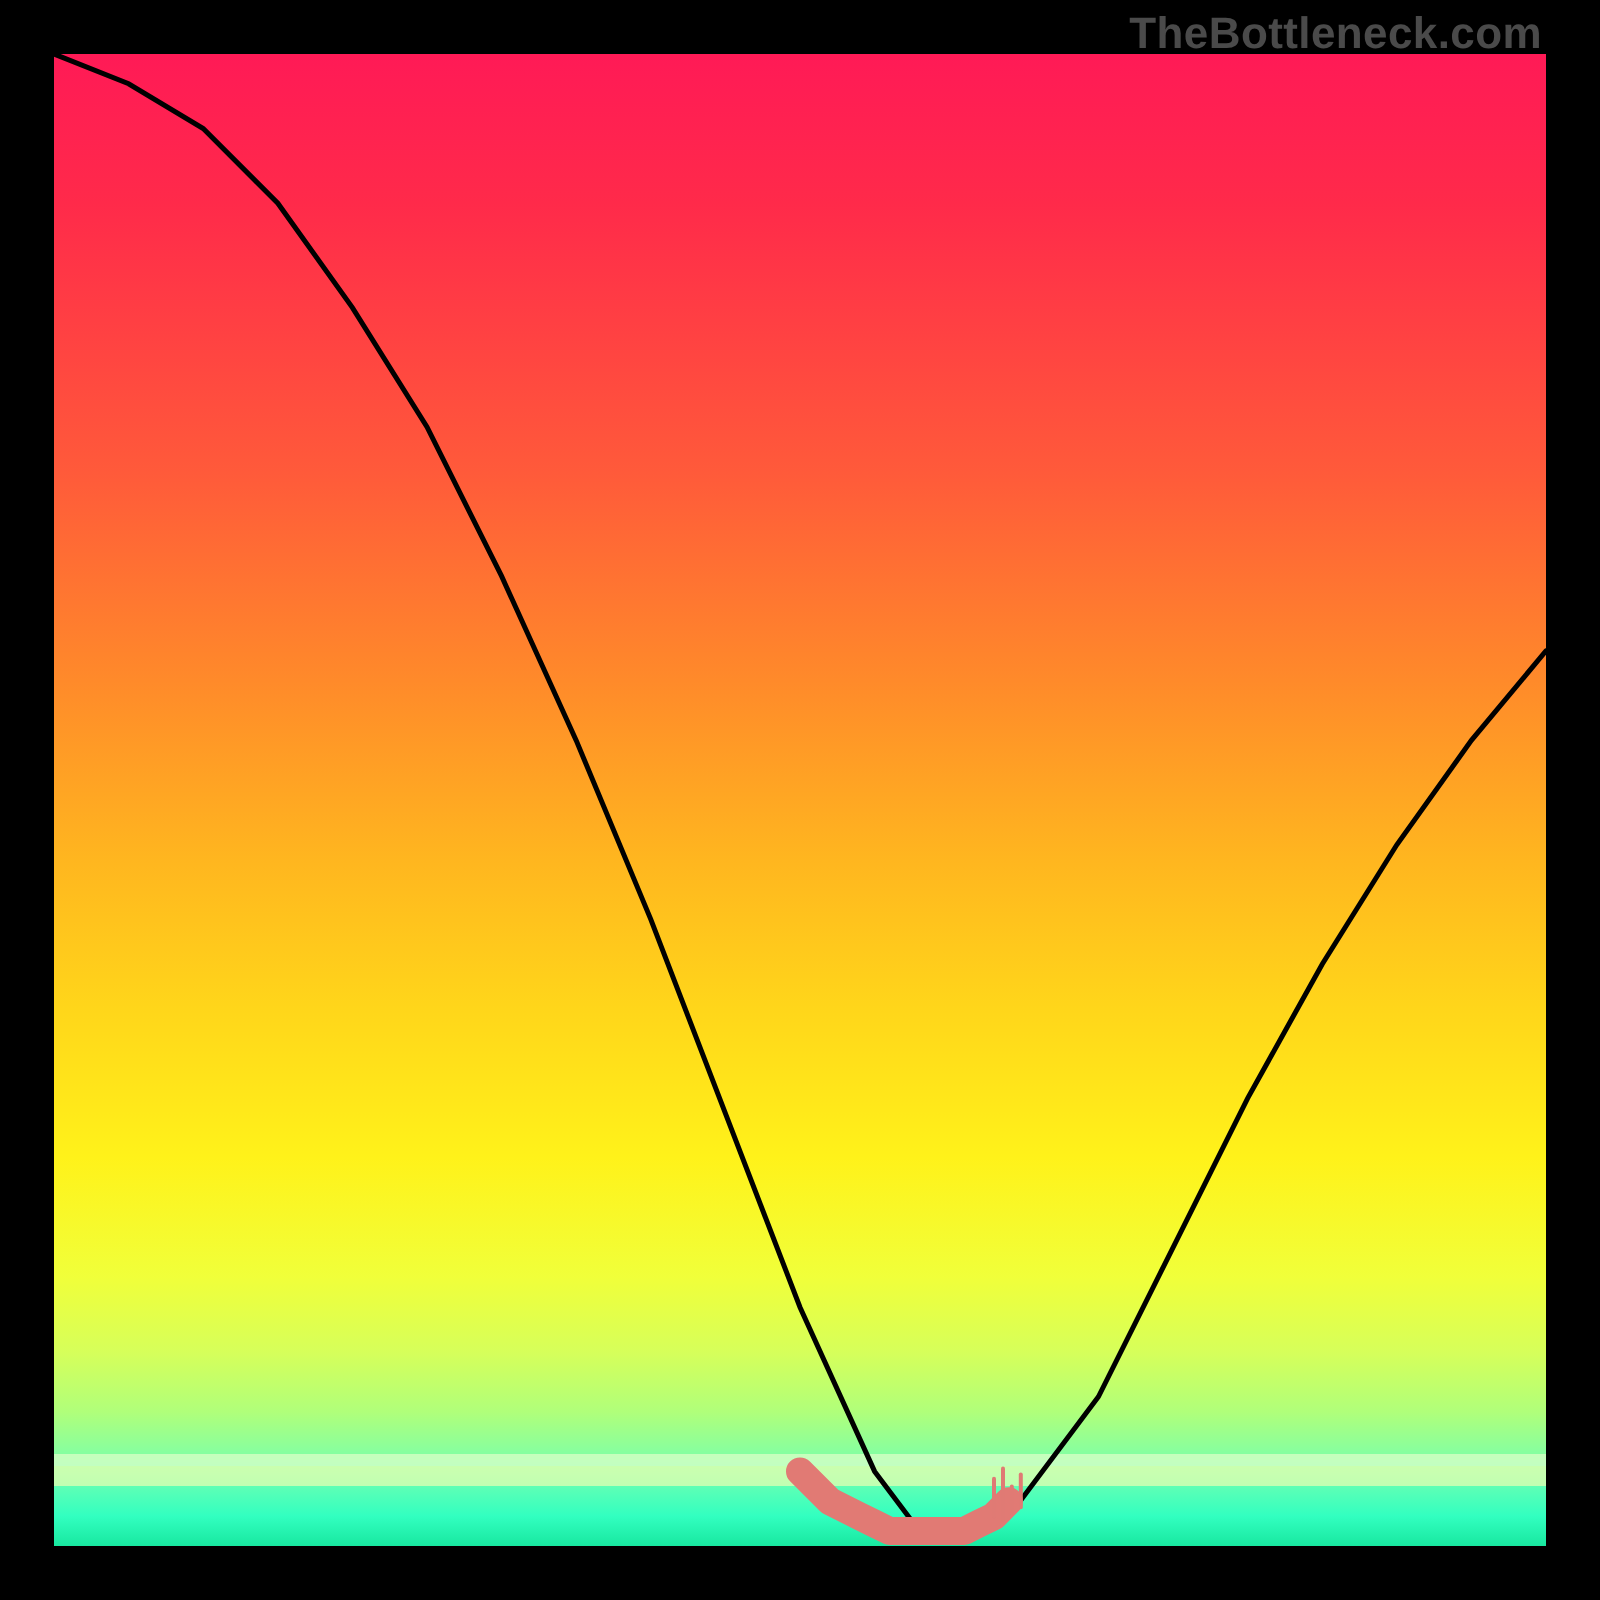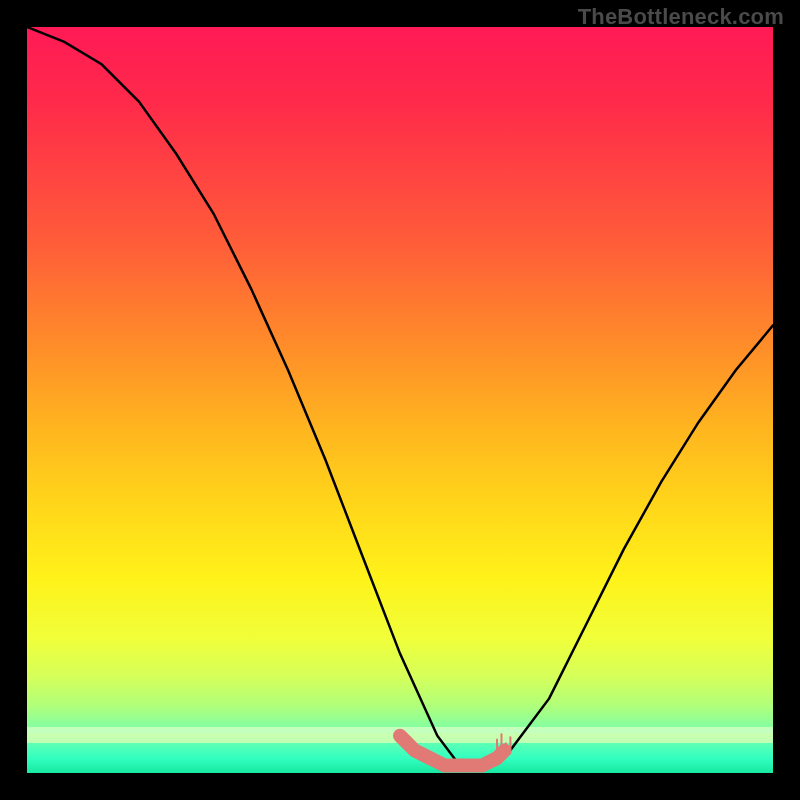--- a/index.html
+++ b/index.html
@@ -13,21 +13,21 @@
   }
   .frame {
     position: relative;
     width: 800px;
     height: 800px;
     background: #000;
   }
   .watermark {
     position: absolute;
     top: 4px;
-    right: 16px;
+    right: 29px;
     color: #4a4a4a;
     font-size: 22px;
     font-weight: 600;
     letter-spacing: 0.2px;
     z-index: 30;
   }
   .plot-area {
     position: absolute;
     left: 27px;
     top: 27px;

